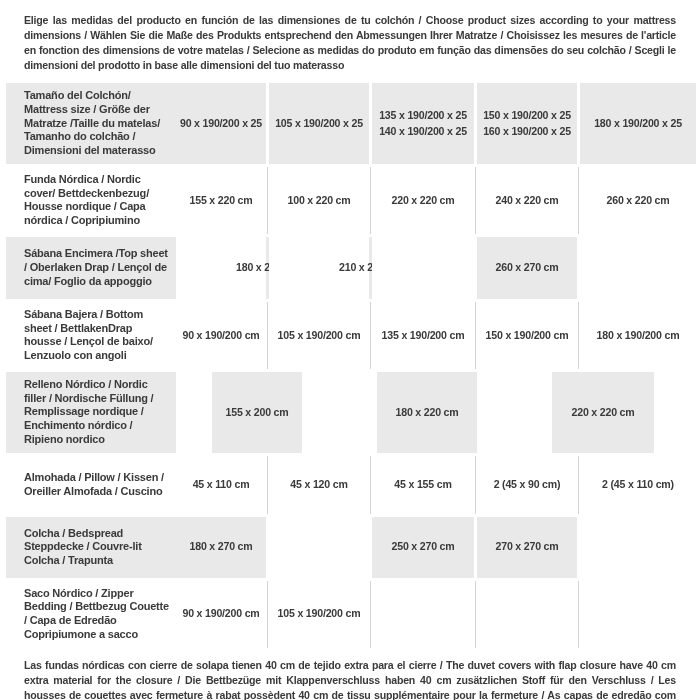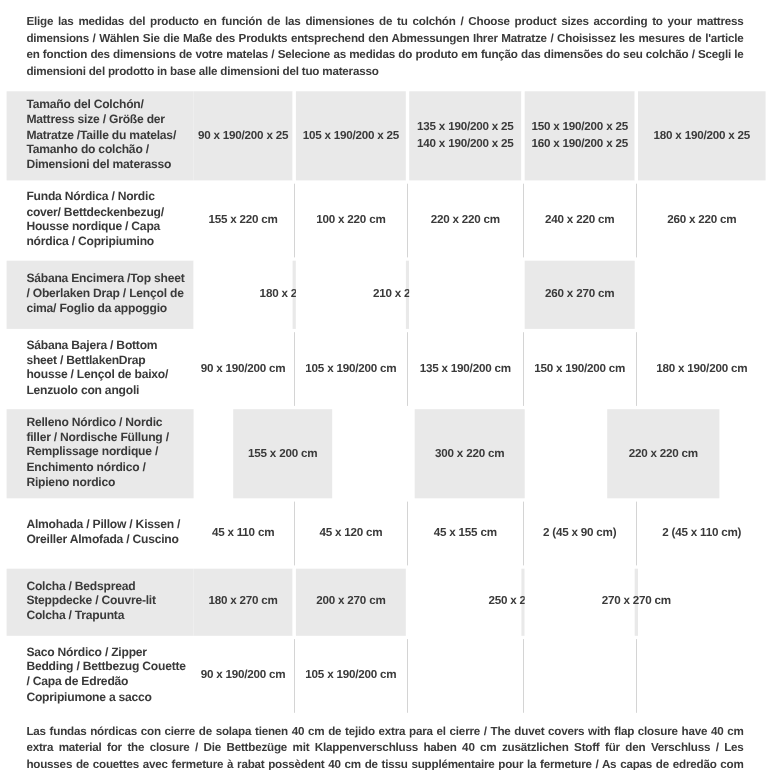--- a/index.html
+++ b/index.html
@@ -150,21 +150,21 @@
       </div>
   </div>
 
   <div class="row gray r5">
     <div class="cell label">Relleno Nórdico / Nordic filler / Nordische Füllung / Remplissage nordique / Enchimento nórdico / Ripieno nordico</div>
     <div class="cell val">
         <div class="vl">155 x 200 cm</div>
       </div>
     <div class="gap"></div>
     <div class="cell val">
-        <div class="vl">300 x 220 cm</div>
+        <div class="vl">180 x 220 cm</div>
       </div>
     <div class="gap"></div>
     <div class="cell val">
         <div class="vl">220 x 220 cm</div>
       </div>
     <div class="gap"></div>
     <div class="cell val">
         <div class="vl">240 x 220 cm</div>
       </div>
     <div class="gap"></div>
@@ -195,23 +195,20 @@
         <div class="vl">2 (45 x 110 cm)</div>
       </div>
   </div>
 
   <div class="row gray r7">
     <div class="cell label">Colcha / Bedspread Steppdecke / Couvre-lit Colcha / Trapunta</div>
     <div class="cell val">
         <div class="vl">180 x 270 cm</div>
       </div>
     <div class="gap"></div>
-    <div class="cell val">
-        <div class="vl">200 x 270 cm</div>
-      </div>
     <div class="gap"></div>
     <div class="gap"></div>
     <div class="cell val">
         <div class="vl">250 x 270 cm</div>
       </div>
     <div class="gap"></div>
     <div class="cell val">
         <div class="vl">270 x 270 cm</div>
       </div>
   </div>

